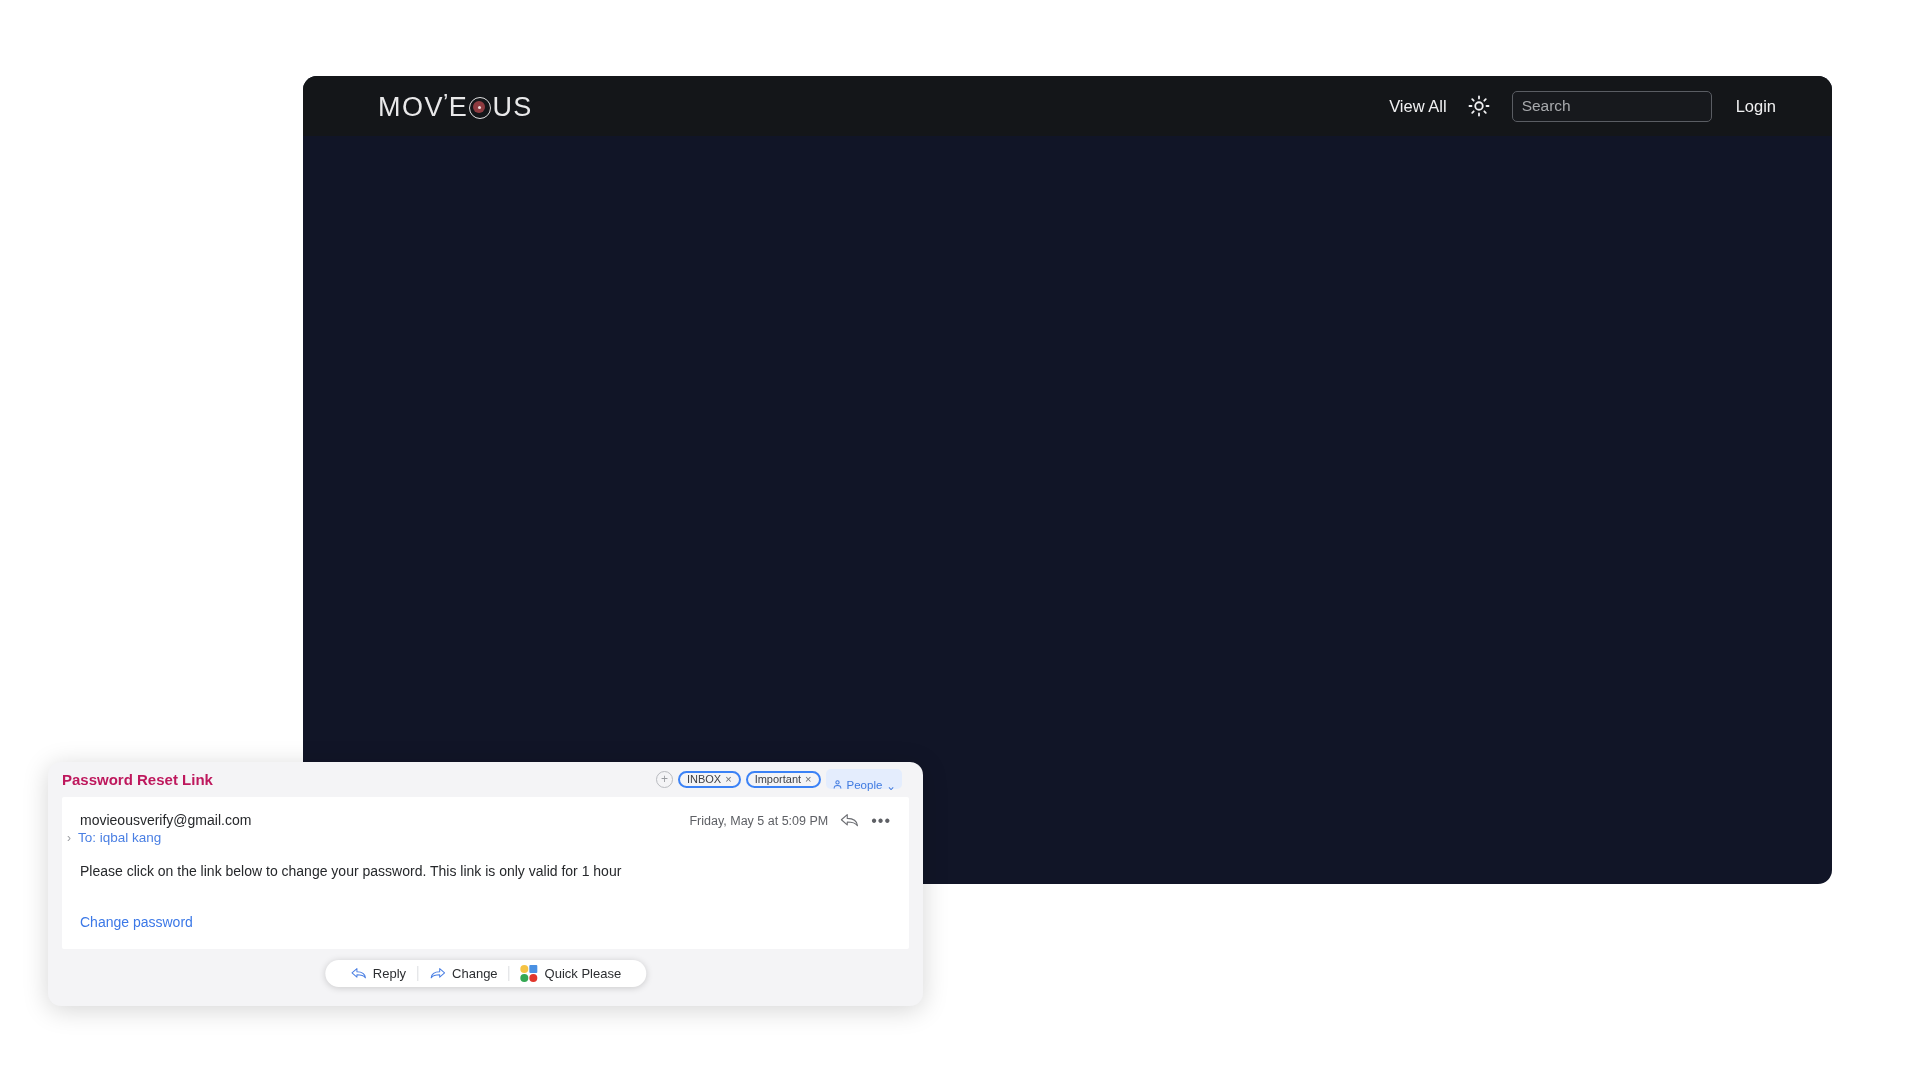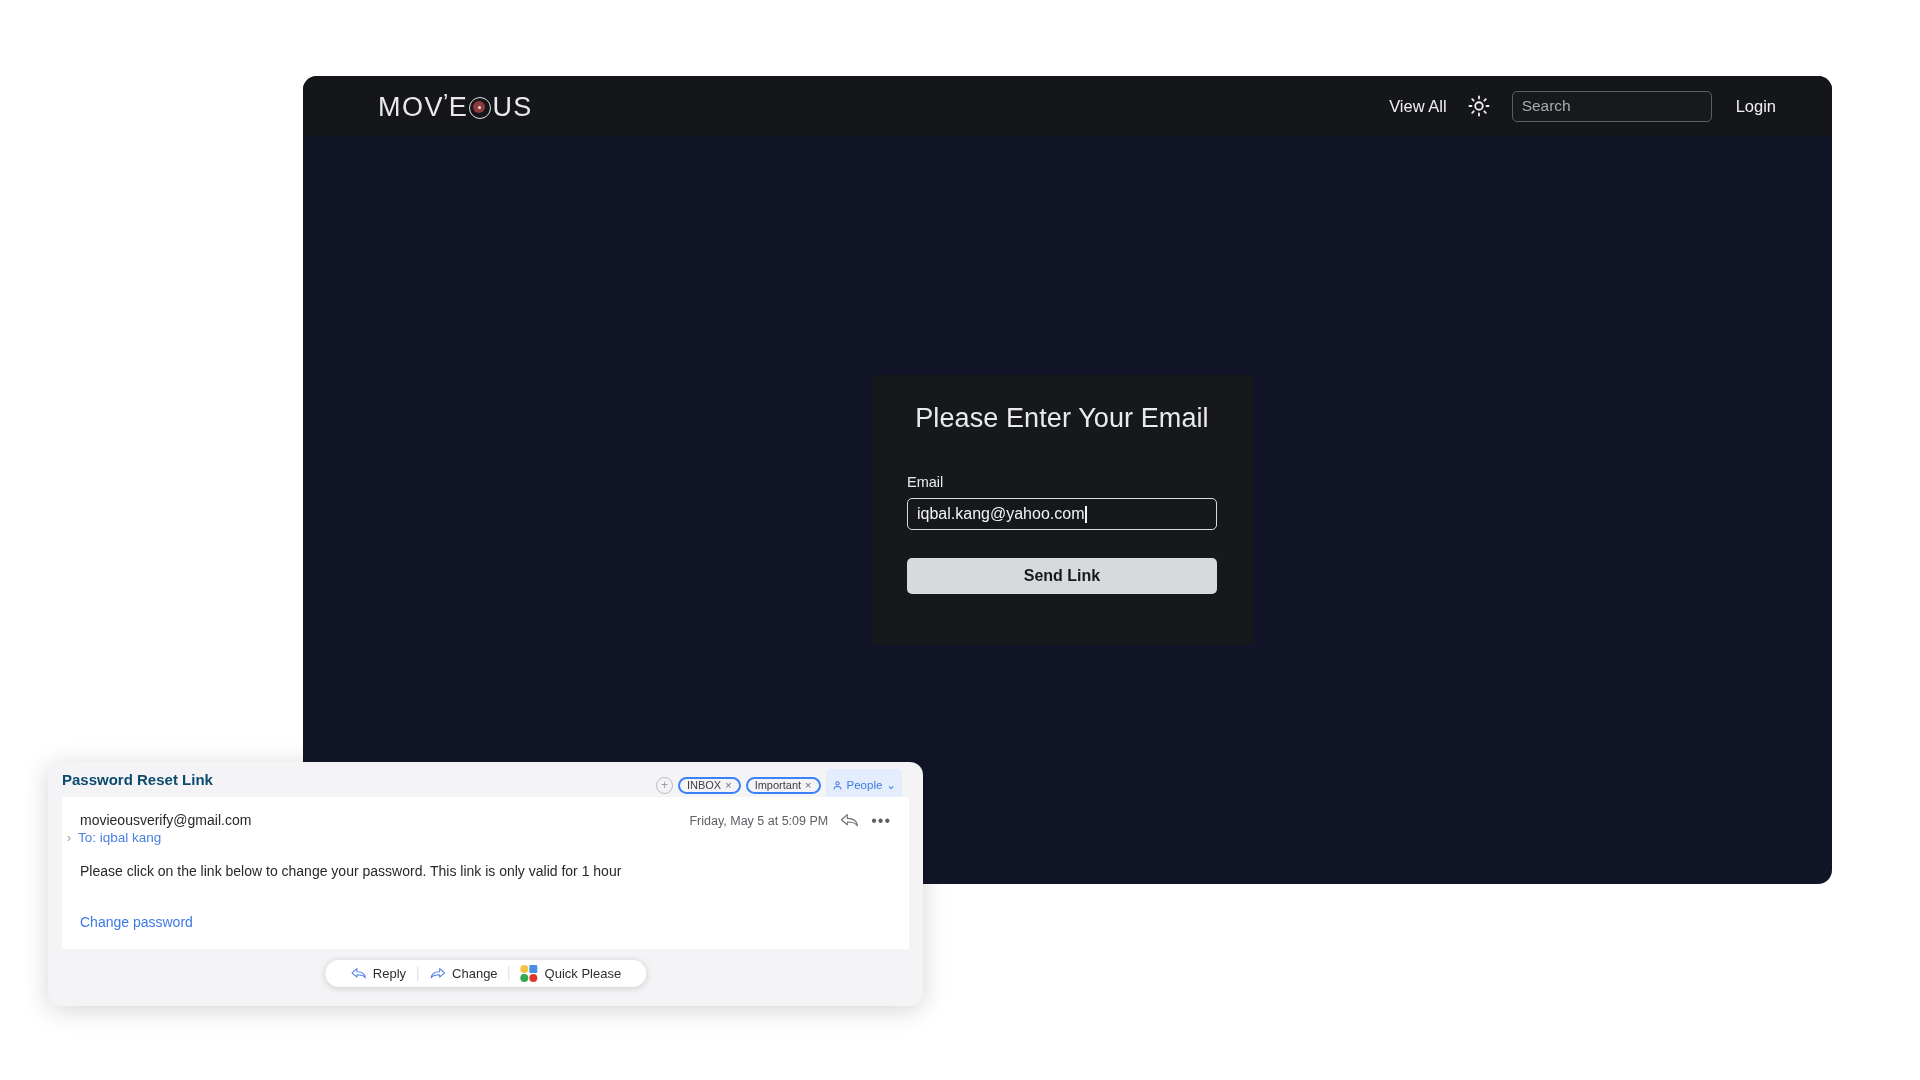--- a/index.html
+++ b/index.html
@@ -220,21 +220,21 @@
   .mail-titlebar {
     position: relative;
     height: 35px;
     display: flex;
     align-items: center;
     padding: 0 0 0 14px;
   }
   .mail-title {
     font-size: 15px;
     font-weight: bold;
-    color: #0c4a6e;
+    color: #be185d;
   }
   .tag-cluster {
     position: absolute;
     right: 21px;
     top: 7px;
     display: flex;
     align-items: center;
     gap: 5px;
   }
   .tag-add {
@@ -263,25 +263,25 @@
     background: transparent;
     font-family: "Liberation Sans", sans-serif;
     white-space: nowrap;
   }
   .tag .x { color: #6a6c71; font-size: 11px; }
   .tag-people {
     height: 18px;
     background: #e4edfd;
     border: none;
     border-radius: 5px;
-    padding: 16px 6px;
+    padding: 10px 6px;
     font-size: 11.5px;
     color: #3f7ae0;
     display: flex;
-    align-items: center;
+    align-items: flex-start;
     gap: 4px;
     cursor: pointer;
     font-family: "Liberation Sans", sans-serif;
     white-space: nowrap;
   }
 
   .mail-body {
     position: absolute;
     left: 14px;
     top: 35px;
@@ -431,32 +431,20 @@
           <path d="M12 1.6v2.2M12 20.2v2.2M1.6 12h2.2M20.2 12h2.2M4.6 4.6l1.6 1.6M17.8 17.8l1.6 1.6M19.4 4.6l-1.6 1.6M6.2 17.8l-1.6 1.6"></path>
         </svg>
 
         <input class="search-box" type="text" placeholder="Search" style="">
 
         <div class="login-link">Login</div>
       </div>
     </div>
 
 
-    <div class="form-card">
-      <div class="form-title">Please Enter Your Email</div>
-
-      <div class="field-label">Email</div>
-
-      <div class="email-value-wrap">
-        <span class="email-value">iqbal.kang@yahoo.com</span>
-          <span class="caret"></span>
-      </div>
-
-      <button class="send-btn">Send Link</button>
-    </div>
   </div>
 
   <div class="mail-window">
 
     <div class="mail-titlebar">
       <div class="mail-title">Password Reset Link</div>
 
       <div class="tag-cluster">
         <button class="tag-add">+</button>
 

